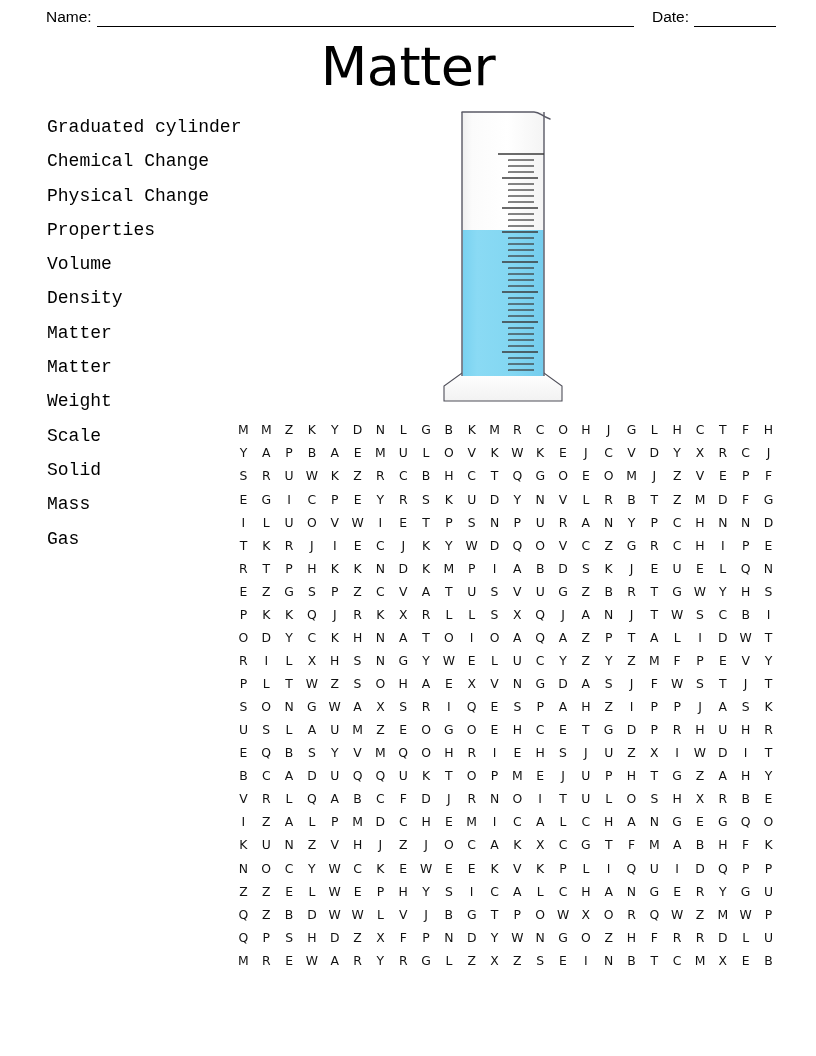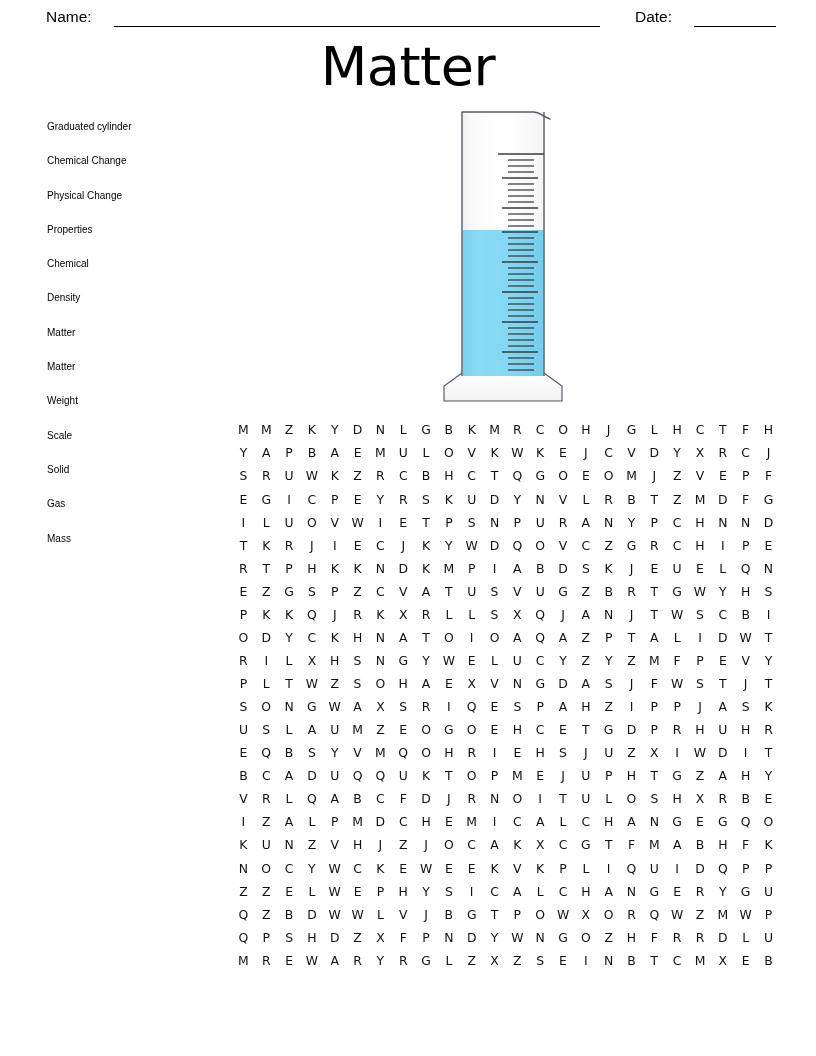--- a/index.html
+++ b/index.html
@@ -20,21 +20,20 @@
   .header {
     position: absolute;
     top: 0px;
     left: 0px;
     width: 816px;
     height: 34px;
     display: flex;
     align-items: center;
     padding: 0 40px 0 46px;
     box-sizing: border-box;
-    gap: 17px;
   }
   .hdr-label {
     font-size: 15.5px;
     font-family: "Liberation Sans", sans-serif;
     white-space: nowrap;
     line-height: 1;
   }
   .rule {
     border-bottom: 1.3px solid #000;
     height: 1px;
@@ -59,22 +58,22 @@
   }
 
   
   .wordlist {
     position: absolute;
     top: 110px;
     left: 47px;
     width: 185px;
   }
   .word {
-    font-size: 10px;
-    font-family: Liberation Sans, sans-serif;
+    font-size: 18px;
+    font-family: Liberation Mono, monospace;
     line-height: 34.3px;
     white-space: nowrap;
     color: #000;
   }
 
   
   .cyl-wrap {
     position: absolute;
     left: 440px;
     top: 106px;
@@ -113,29 +112,29 @@
   <span class="rule rule-date"></span>
 </div>
 
 <div class="title">Matter</div>
 
 <div class="wordlist">
   <div class="word">Graduated cylinder</div>
   <div class="word">Chemical Change</div>
   <div class="word">Physical Change</div>
   <div class="word">Properties</div>
-  <div class="word">Chemical</div>
+  <div class="word">Volume</div>
   <div class="word">Density</div>
   <div class="word">Matter</div>
   <div class="word">Matter</div>
   <div class="word">Weight</div>
   <div class="word">Scale</div>
   <div class="word">Solid</div>
+  <div class="word">Mass</div>
   <div class="word">Gas</div>
-  <div class="word">Mass</div>
 </div>
 
 <div class="cyl-wrap">
   <svg width="126" height="300" viewBox="0 0 126 300">
     <defs>
       <linearGradient id="glassGrad" x1="0" y1="0" x2="1" y2="0">
         <stop offset="0%" stop-color="#efefef"></stop>
         <stop offset="12%" stop-color="#fbfbfb"></stop>
         <stop offset="55%" stop-color="#ffffff"></stop>
         <stop offset="100%" stop-color="#f4f4f4"></stop>

